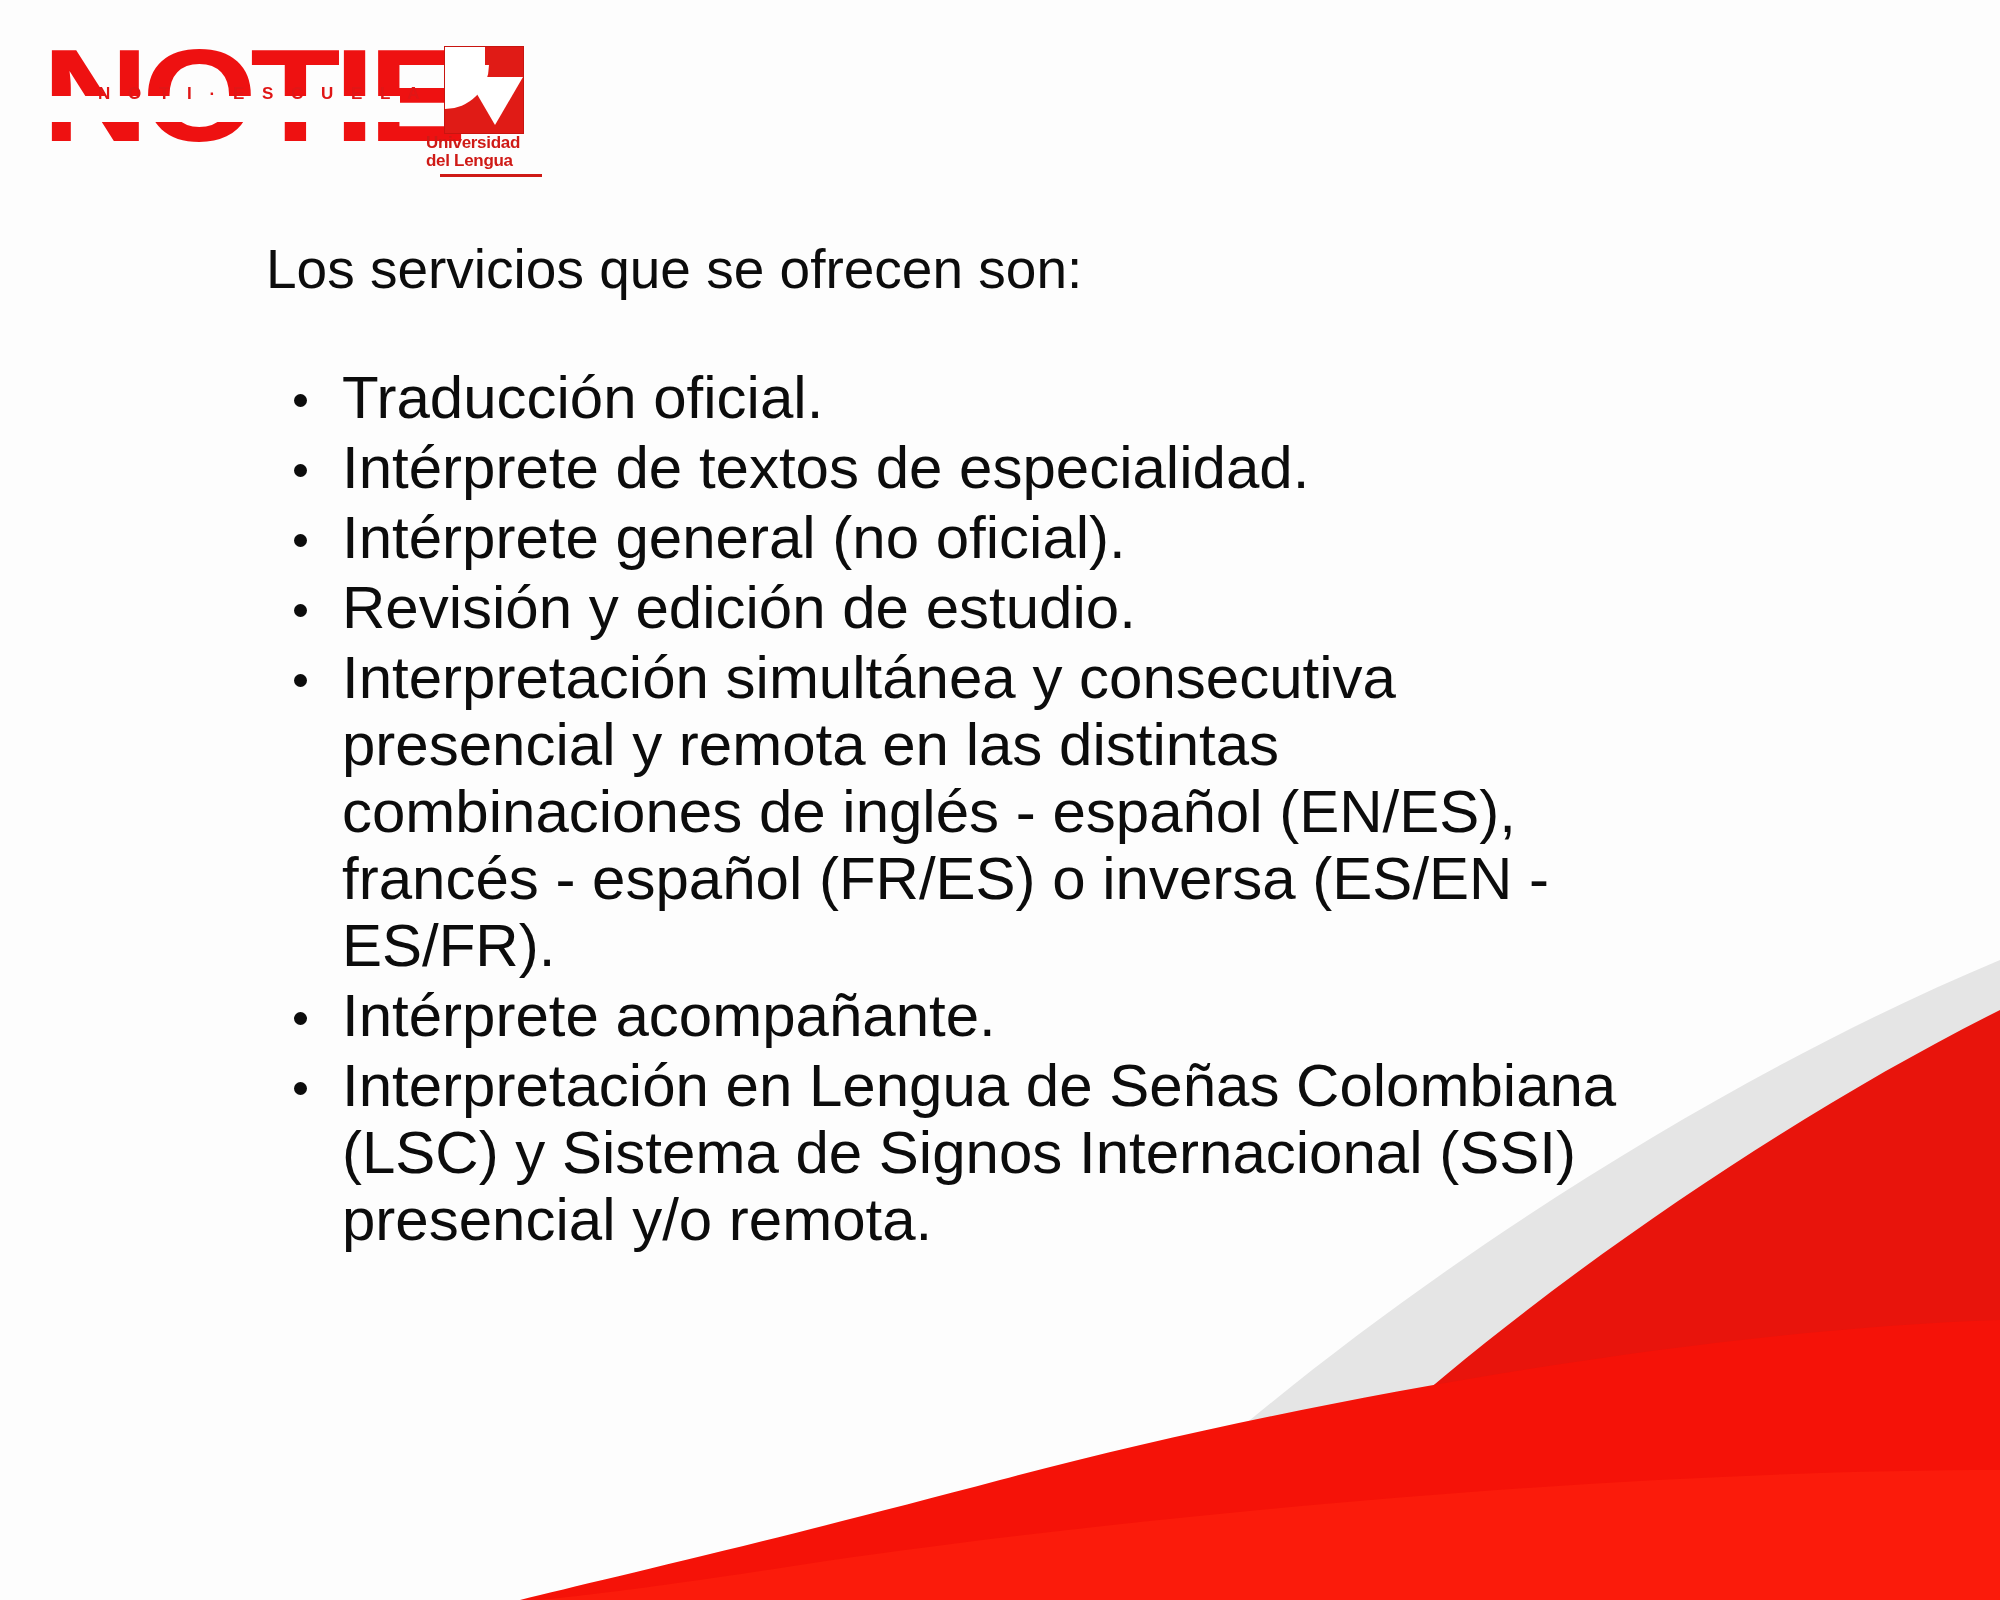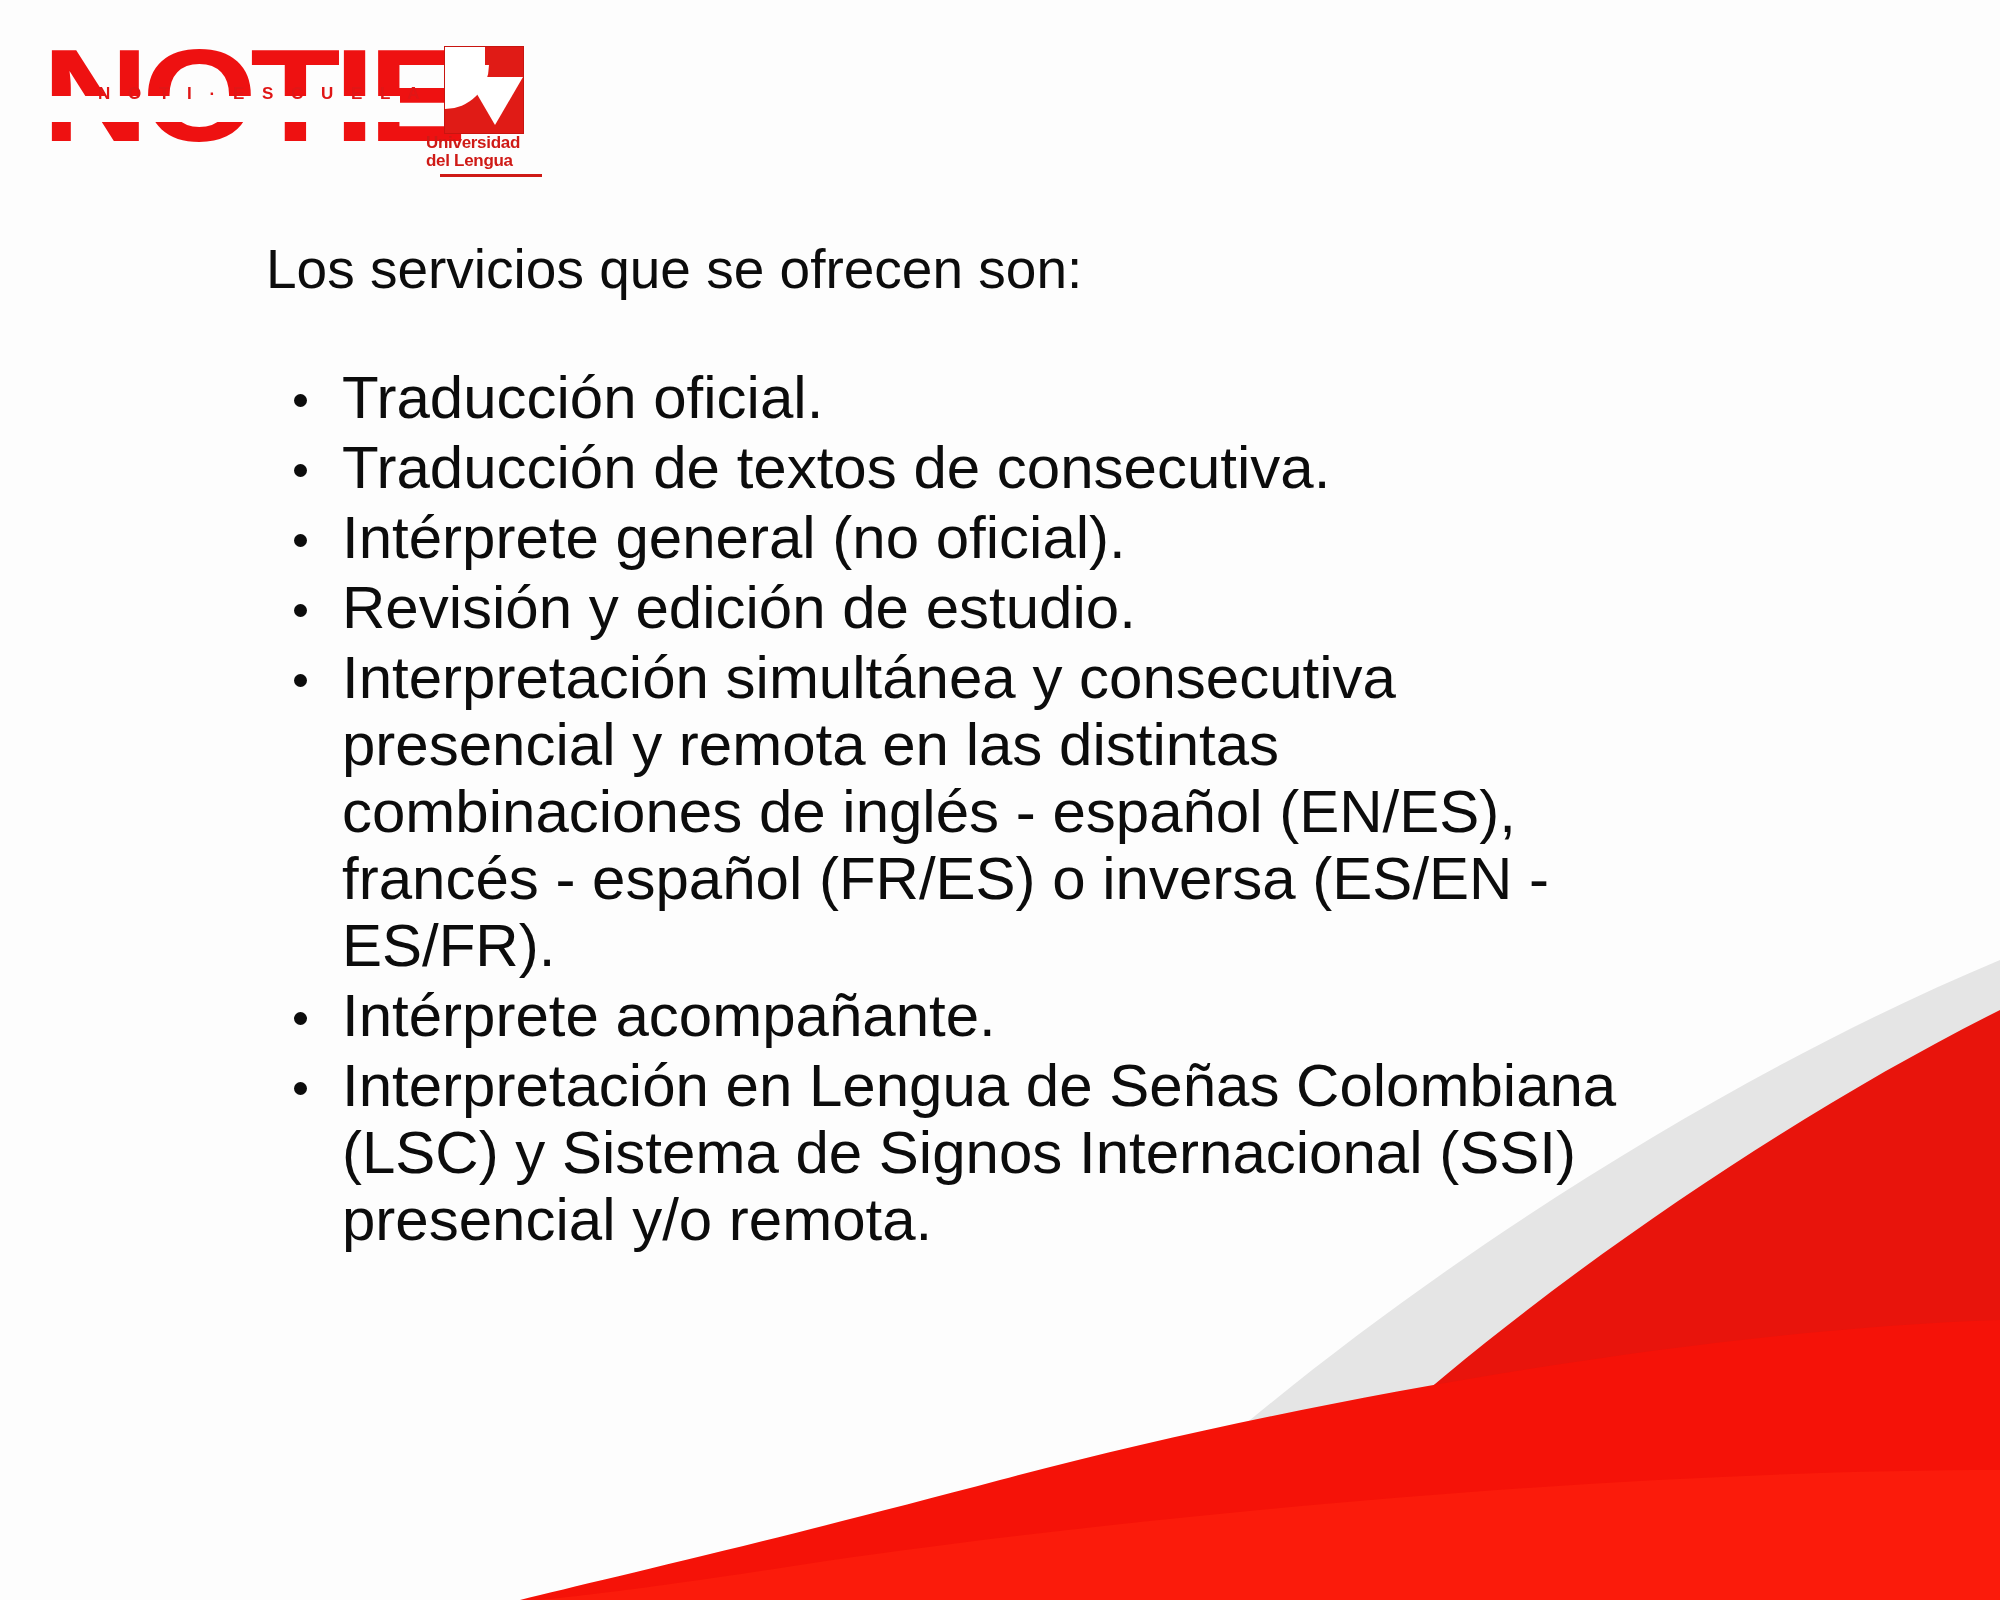--- a/index.html
+++ b/index.html
@@ -207,21 +207,21 @@
       </div>
       <div class="uv-rule"></div>
     </div>
 
   </div>
 
   <div class="content">
     <p class="lead">Los servicios que se ofrecen son:</p>
     <ul class="services">
       <li><span class="dot"></span><span>Traducción oficial.</span></li>
-      <li><span class="dot"></span><span>Traducción de textos de consecutiva.</span></li>
+      <li><span class="dot"></span><span>Intérprete de textos de especialidad.</span></li>
       <li><span class="dot"></span><span>Intérprete general (no oficial).</span></li>
       <li><span class="dot"></span><span>Revisión y edición de estudio.</span></li>
       <li class="wide"><span class="dot"></span><span>Interpretación simultánea y consecutiva presencial y remota en las distintas combinaciones de inglés - español (EN/ES), francés - español (FR/ES) o inversa (ES/EN - ES/FR).</span></li>
       <li><span class="dot"></span><span>Intérprete acompañante.</span></li>
       <li class="wide"><span class="dot"></span><span>Interpretación en Lengua de Señas Colombiana (LSC) y Sistema de Signos Internacional (SSI) presencial y/o remota.</span></li>
     </ul>
   </div>
 
 </div>
 

